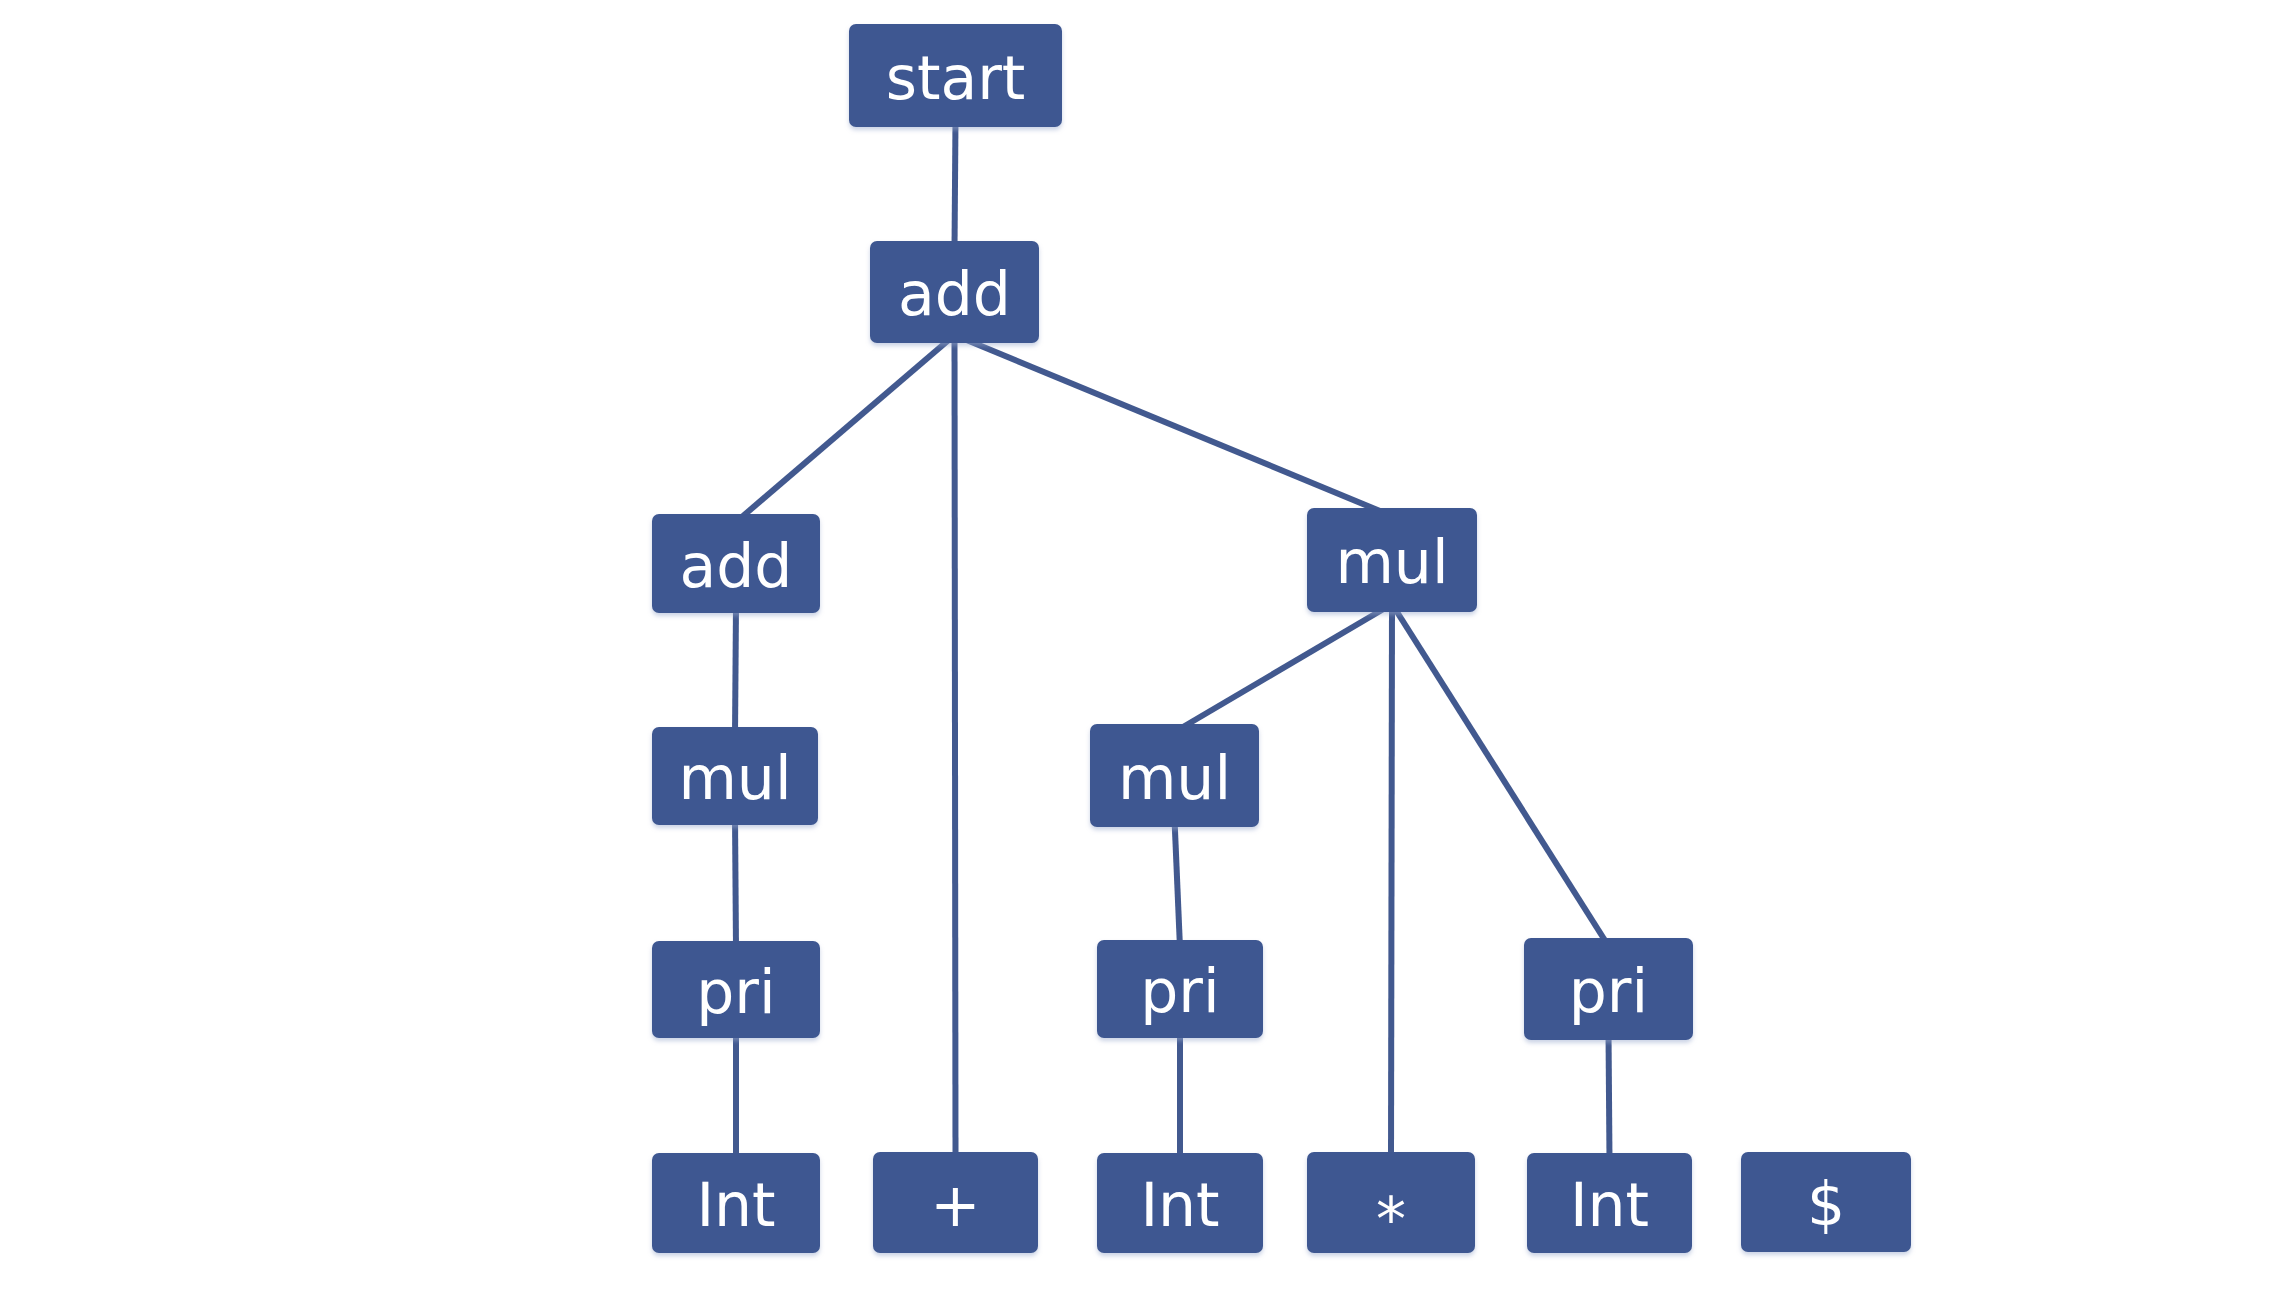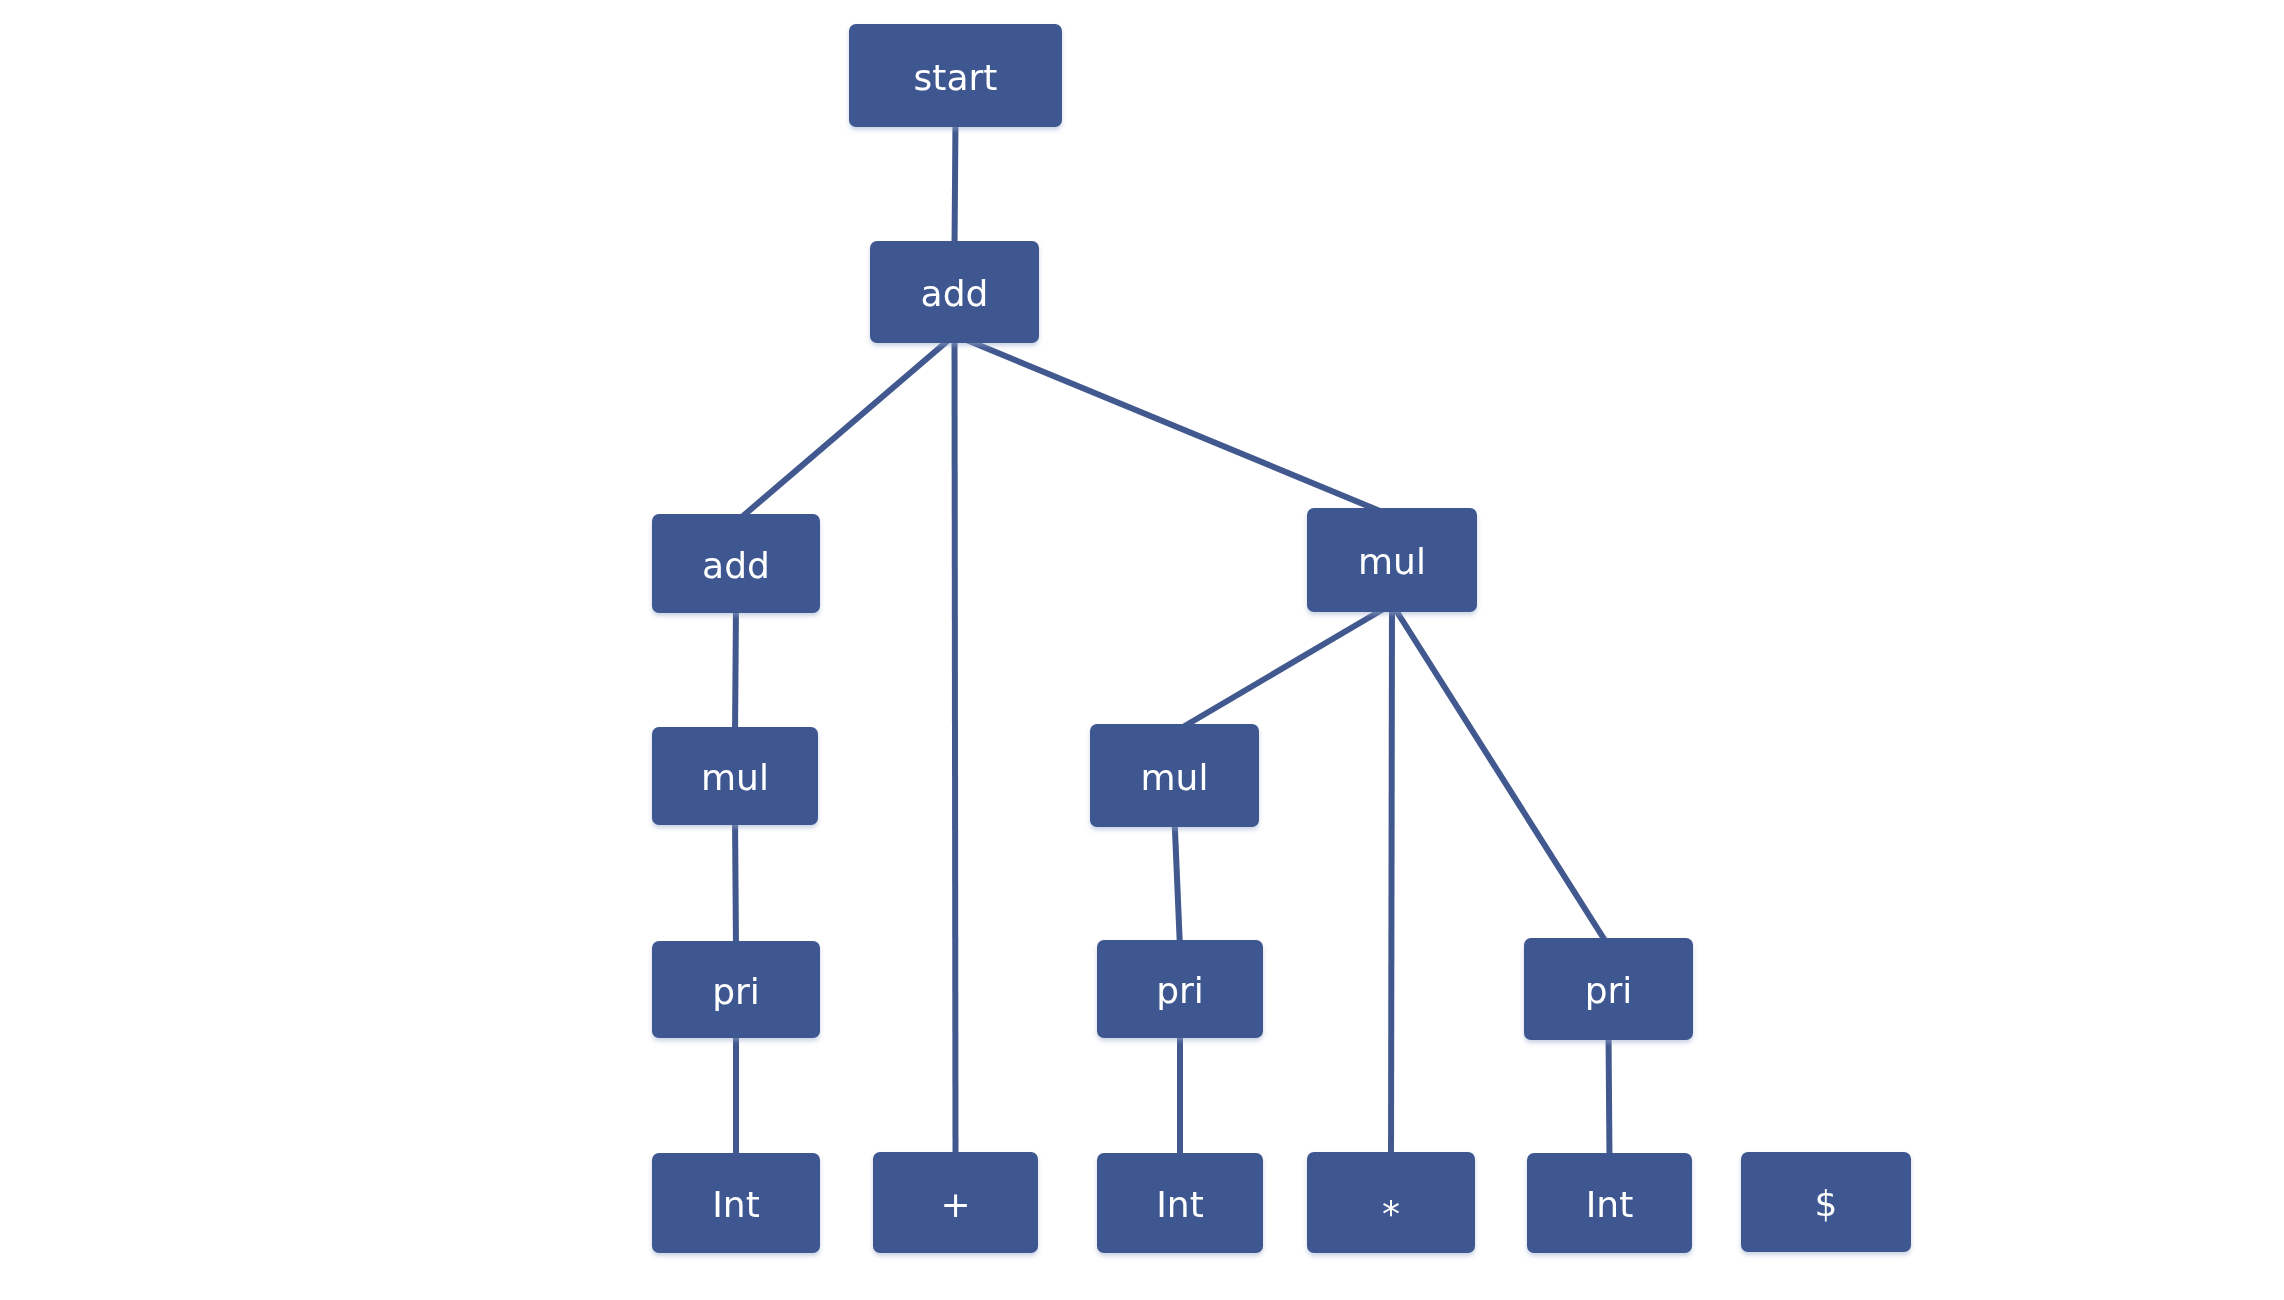--- a/index.html
+++ b/index.html
@@ -34,21 +34,21 @@
     display: flex;
     align-items: center;
     justify-content: center;
     background: var(--node-fill, #3e5791);
     color: var(--label-color, #ffffff);
     border-radius: 7px;
     box-shadow: 0 3px 4px var(--shadow-color, rgba(154,170,206,0.5));
     box-sizing: border-box;
   }
   .node .label {
-    font-size: 36px;
+    font-size: 60px;
     line-height: 1;
     padding-top: 4px;
     white-space: nowrap;
   }
   
   .node.glyph-star .label {
     transform: translateY(0.24em);
   }
 </style>
 </head>

